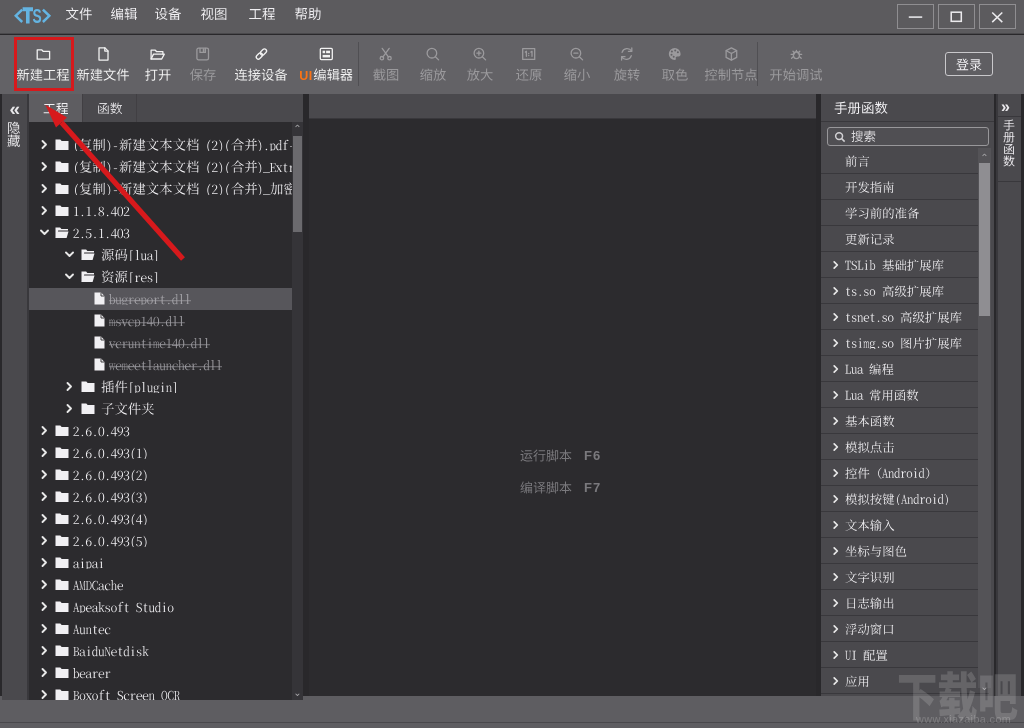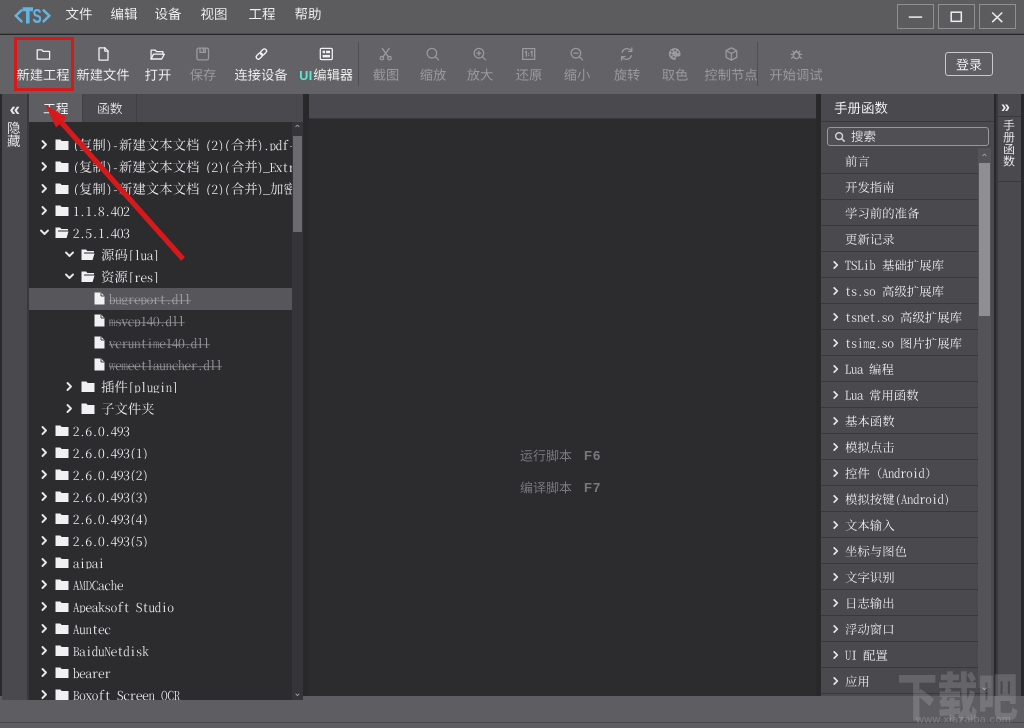--- a/index.html
+++ b/index.html
@@ -4,21 +4,21 @@
 html,body{width:1024px;height:728px;overflow:hidden;font-family:"Liberation Sans",sans-serif}
 body{position:relative;background:#29282b}
 svg{display:inline-block}
 .pos{position:absolute;line-height:0}
 .titlebar{position:absolute;left:0;top:0;width:1024px;height:34px;background:#5c5b5e;border-bottom:1px solid #4a494c}
 .wb{width:37px;height:25px;border:1px solid #8f8e91;display:flex;align-items:center;justify-content:center}
 .toolbar{position:absolute;left:0;top:35px;width:1024px;height:59px;background:#636266}
 .tb{position:absolute;top:35px;height:59px;transform:translateX(-50%);display:flex;flex-direction:column;align-items:center}
 .tbi{height:16px;margin-top:11px;display:flex;align-items:center}
 .tbl{margin-top:6px;white-space:nowrap;line-height:0;height:13px}
-.uispan{font:bold 12.5px "Liberation Sans",sans-serif;color:#5eead4;letter-spacing:0.5px}
+.uispan{font:bold 12.5px "Liberation Sans",sans-serif;color:#f97316;letter-spacing:0.5px}
 .tsep{position:absolute;top:42px;width:1px;height:44px;background:#504f53}
 .loginbtn{position:absolute;left:945px;top:52px;width:48px;height:24px;border:1px solid #c9c8cb;border-radius:3px;display:flex;align-items:center;justify-content:center;background:#5f5e62}
 .statusbar{position:absolute;left:0;top:696px;width:1024px;height:32px;background:#5e5d61}
 .stline{position:absolute;left:0;top:26px;width:100%;height:1px;background:#49484c}
 .rail{position:absolute;left:2px;top:94px;width:25px;height:606px;background:#4a494d}
 .leftpanel{position:absolute;left:29px;top:94px;width:274px;height:606px;background:#2c2b2e}
 .tabs{position:absolute;left:0;top:0;width:274px;height:28px;background:#4a494d;display:flex}
 .tab{width:54px;padding:0 0;display:flex;align-items:center;justify-content:center;border-right:1px solid #413f43}
 .tab.active{background:#5e5d61}
 .tree{position:absolute;left:0;top:28px;width:263px;height:578px;padding-top:12px;overflow:hidden}

